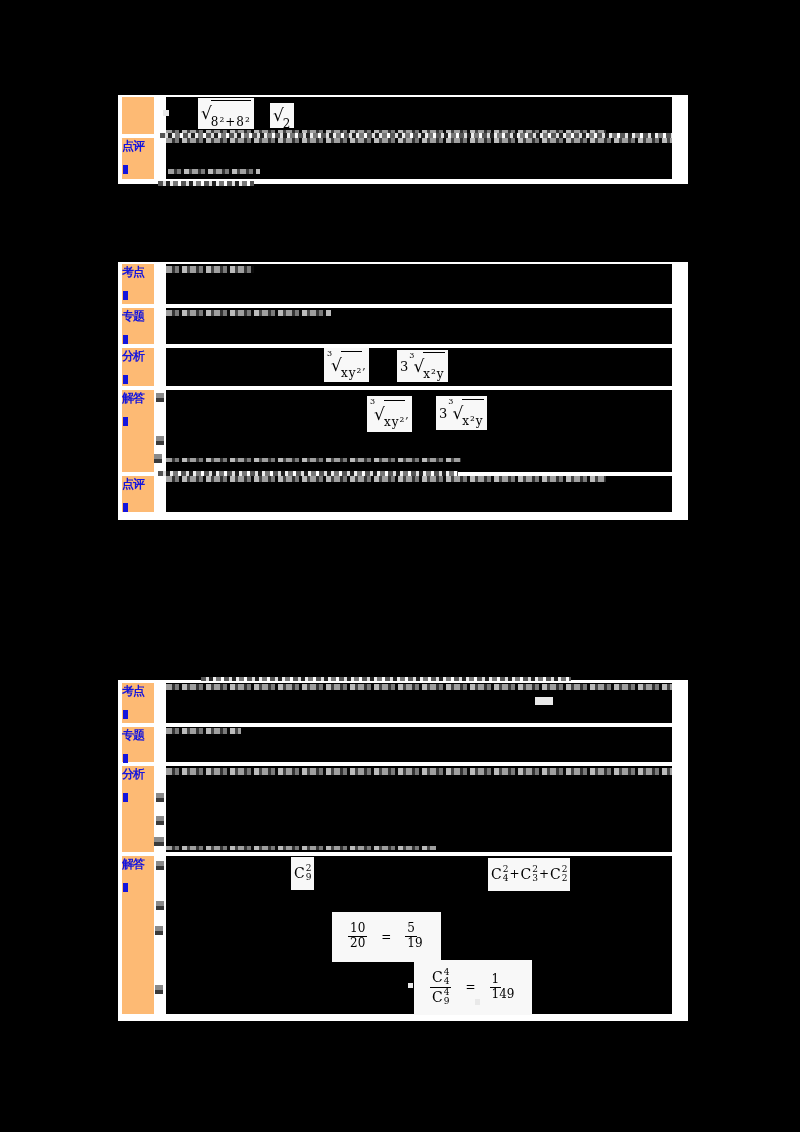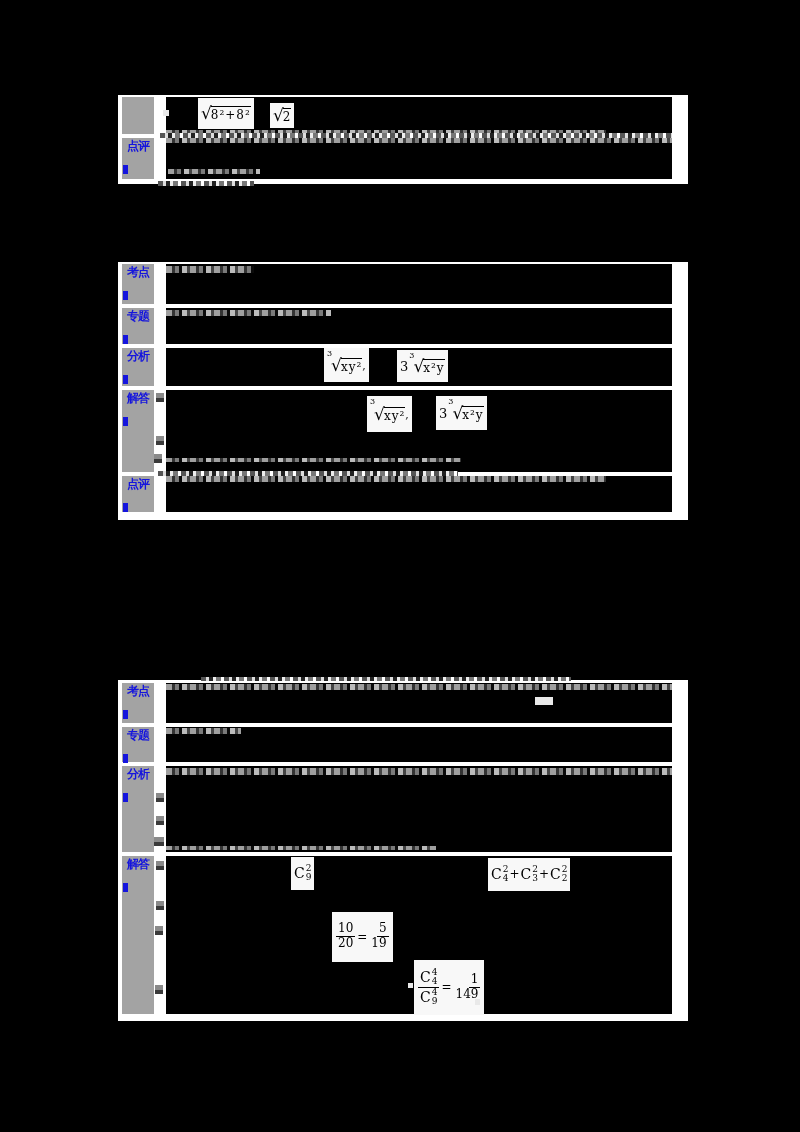--- a/index.html
+++ b/index.html
@@ -5,41 +5,41 @@
   html,body{margin:0;padding:0;background:#000;}
   body{width:800px;height:1132px;position:relative;overflow:hidden;
        font-family:"DejaVu Serif", serif;}
   .tbl{position:absolute;left:118px;width:570px;background:#fff;
        box-sizing:border-box;display:flex;flex-direction:column;gap:4px;
        padding:2px 16px 5px 4px;}
   #table1{top:95px;height:89px;}
   #table2{top:262px;height:258px;padding-bottom:8px;}
   #table3{top:680px;height:341px;padding-top:3px;padding-bottom:7px;}
   .row{display:flex;gap:12px;}
-  .label-cell{flex:0 0 32px;width:32px;background:#a3a3a3;position:relative;text-align:center;}
+  .label-cell{flex:0 0 32px;width:32px;background:#fdba74;position:relative;}
   .content-cell{flex:1;background:#000;position:relative;}
   .label-text{display:block;color:#1515dd;font-weight:bold;font-size:12px;
       line-height:1.1;padding-top:2px;letter-spacing:-1px;
       font-family:"Liberation Sans", sans-serif;white-space:nowrap;overflow:hidden;}
   .label-mark{position:absolute;left:1px;top:27px;width:5px;height:9px;background:#1515dd;}
   
   .patch{position:absolute;background:#f8f8f8;color:#000;display:inline-flex;
       align-items:center;padding:1px 3px;font-size:13px;line-height:1;white-space:nowrap;}
   .rad-deg{font-size:8px;align-self:flex-start;margin:1px -1px 0 0;}
   .rad-sign{font-size:17px;margin-right:-1px;}
-  .rad-body{border-top:1px solid #000;font-size:12px;letter-spacing:1px;padding-top:2px;}
+  .rad-body{border-top:1px solid #000;font-size:12px;letter-spacing:1px;padding-top:15px;}
   .coef{font-size:13px;margin-right:1px;}
   .trail{font-size:11px;}
   .cn{display:inline-flex;align-items:center;}
   .cbase{font-size:14px;}
   .stack{display:inline-flex;flex-direction:column;font-size:9px;line-height:1.05;
       text-align:left;margin-left:1px;}
   .plus{font-size:12px;margin:0 1px;}
-  .frac{display:inline-flex;flex-direction:column;align-items:flex-end;
-      font-size:12px;line-height:1.15;margin:0 1px;}
+  .frac{display:inline-flex;flex-direction:column;align-items:flex-start;
+      font-size:12px;line-height:1.15;margin:0 13px;}
   .frac .num{border-bottom:1px solid #000;padding:0 2px;display:inline-flex;justify-content:center;}
   .frac .den{padding:0 2px;display:inline-flex;justify-content:center;}
   .eq{font-size:12px;margin:0 1px;}
   
   .gl{position:absolute;height:5px;
       background:repeating-linear-gradient(90deg,#9f9f9f 0 6px,#333 6px 9px,
         #7a7a7a 9px 13px,#0a0a0a 13px 16px,#bbb 16px 21px,#444 21px 24px);}
   .gl-w{background:repeating-linear-gradient(90deg,#555 0 5px,#ddd 5px 8px,
         #222 8px 12px,#eee 12px 15px,#777 15px 20px,#fff 20px 23px);}
   .tick{position:absolute;width:8px;height:9px;

